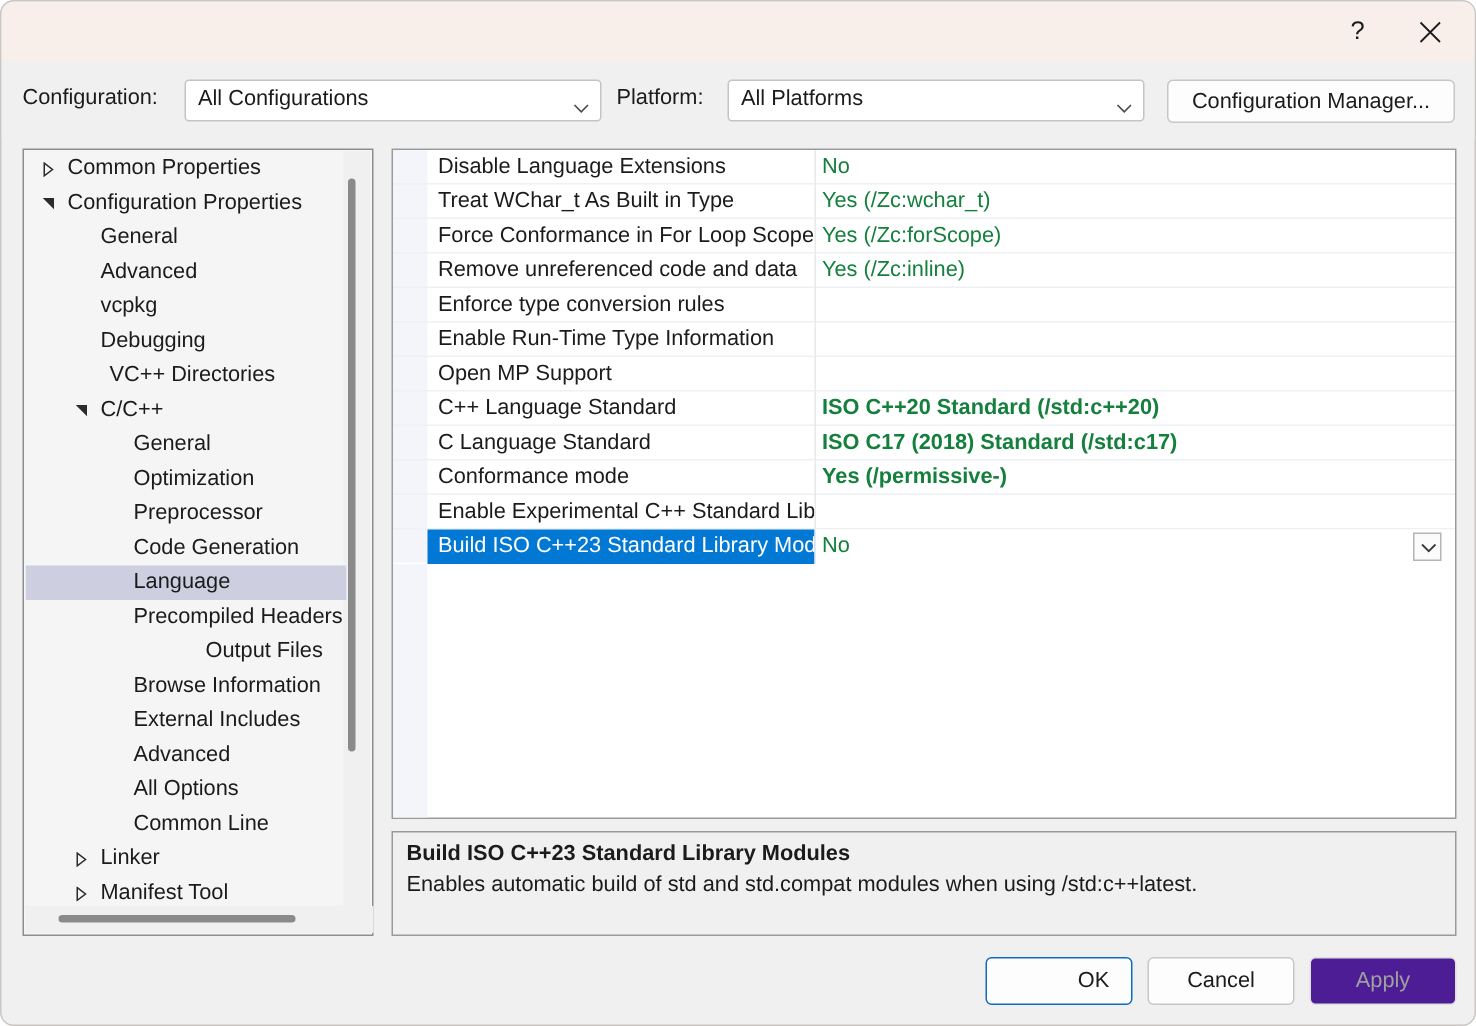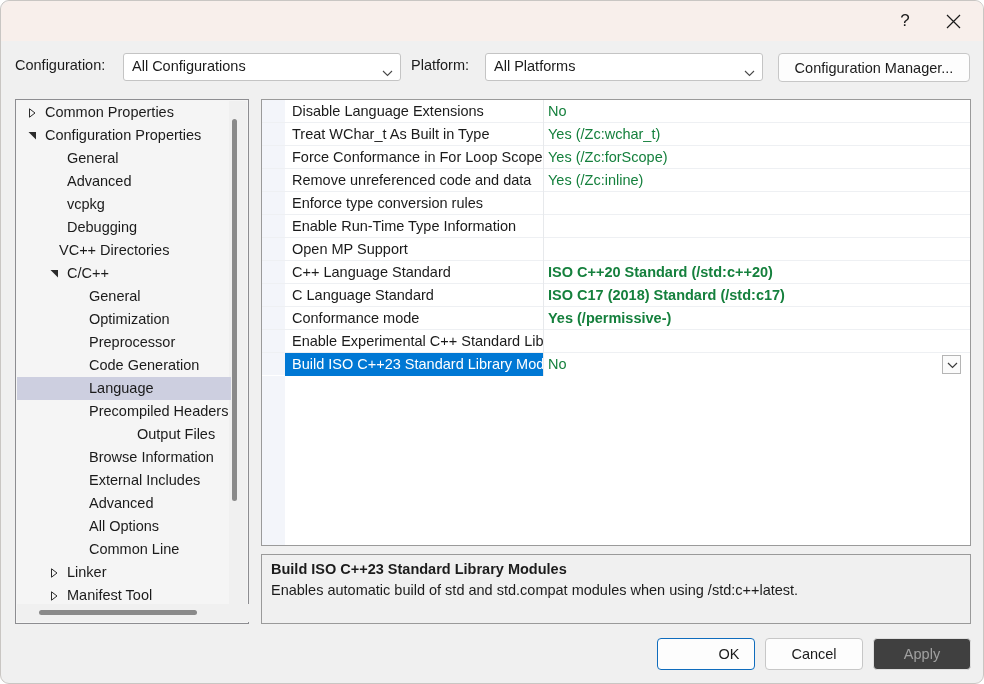--- a/index.html
+++ b/index.html
@@ -168,21 +168,21 @@
   #ok-button {
     left: 656px; width: 98px;
     background: #fdfdfd; border: 1px solid #0f6cbd; color: #1b1b1b; padding-left: 46px;
   }
   #cancel-button {
     left: 764px; width: 98px;
     background: #fdfdfd; border: 1px solid #c7c7c7; color: #1b1b1b;
   }
   #apply-button {
     left: 872px; width: 98px;
-    background: #404040; border: 1px solid #dfdfdf; color: #a0a0a0;
+    background: #4c1d95; border: 1px solid #dfdfdf; color: #a0a0a0;
   }
 </style>
 </head>
 <body>
 
 <div id="dialog">
 
   <div id="titlebar">
     <div id="title-text">TestApp Property Pages</div>
     <div id="help-button" class="capbtn">
@@ -244,21 +244,21 @@
         <div class="tree-item">
           <span class="tree-label" style="left: 50px;">Advanced</span>
         </div>
         <div class="tree-item">
           <span class="tree-label" style="left: 50px;">vcpkg</span>
         </div>
         <div class="tree-item">
           <span class="tree-label" style="left: 50px;">Debugging</span>
         </div>
         <div class="tree-item">
-          <span class="tree-label" style="left: 42px;">VC++ Directories</span>
+          <span class="tree-label" style="left: 56px;">VC++ Directories</span>
         </div>
         <div class="tree-item">
           <span class="tw" style="left: 28px;">
             <svg width="9" height="10" viewBox="0 0 9 10">
               <path d="M0.5 1 L8 1 L8 8.5 Z" fill="#2b2b2b" stroke="none"></path>
             </svg>
           </span>
           <span class="tree-label" style="left: 50px;">C/C++</span>
         </div>
         <div class="tree-item">

